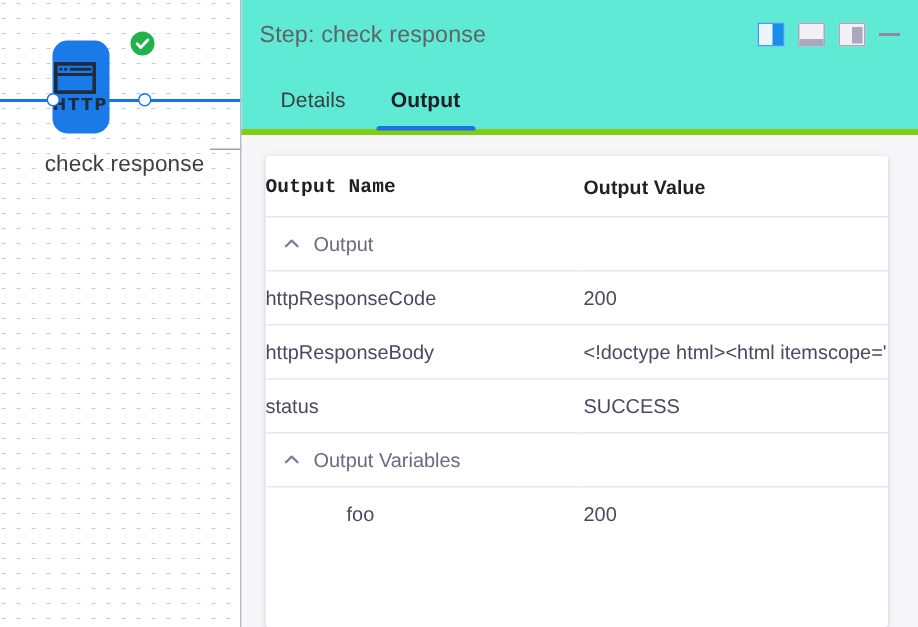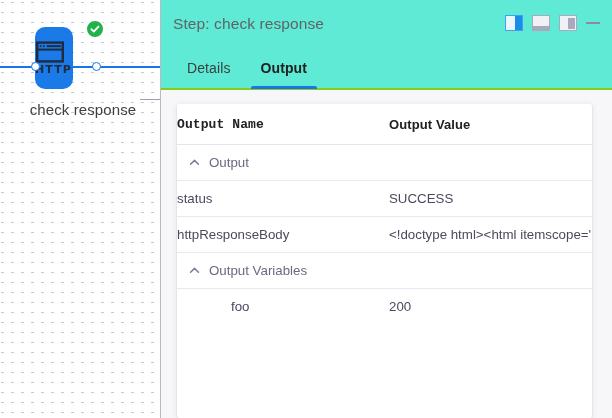--- a/index.html
+++ b/index.html
@@ -130,21 +130,21 @@
     content:""; position:absolute; left:0; right:0; top:7px; height:1.6px;
     background:#8c8ca0;
   }
 
   
   .tabs {
     position: relative;
     height: 46px;
     display: flex; align-items: flex-end;
     padding-left: 16px;
-    border-bottom: 2px solid #84cc16;
+    border-bottom: 4px solid #84cc16;
   }
   .tab {
     position: relative;
     font-size: 14px; color: #3c4043;
     padding: 0 10px 12px 10px; margin-right: 10px;
     cursor: pointer; letter-spacing: .1px;
   }
   .tab.active { color: #202124; font-weight: 700; }
   .tab.active::after {
     content: ""; position: absolute;
@@ -261,26 +261,30 @@
                 <span class="grp-inner">
                   <svg class="caret" viewBox="0 0 11 11">
                     <path d="M1.6 7.2 L5.5 3.4 L9.4 7.2" fill="none" stroke="#7b7b96" stroke-width="1.5" stroke-linecap="round" stroke-linejoin="round"></path>
                   </svg>
                   <span>Output</span>
                 </span>
               </td>
             </tr>
 
             <tr>
-              <td class="name">status</td>
-              <td>SUCCESS</td>
+              <td class="name">httpResponseCode</td>
+              <td>200</td>
             </tr>
             <tr>
               <td class="name">httpResponseBody</td>
               <td>&lt;!doctype html&gt;&lt;html itemscope='</td>
+            </tr>
+            <tr>
+              <td class="name">status</td>
+              <td>SUCCESS</td>
             </tr>
 
             <tr class="group">
               <td colspan="2">
                 <span class="grp-inner">
                   <svg class="caret" viewBox="0 0 11 11">
                     <path d="M1.6 7.2 L5.5 3.4 L9.4 7.2" fill="none" stroke="#7b7b96" stroke-width="1.5" stroke-linecap="round" stroke-linejoin="round"></path>
                   </svg>
                   <span>Output Variables</span>
                 </span>

